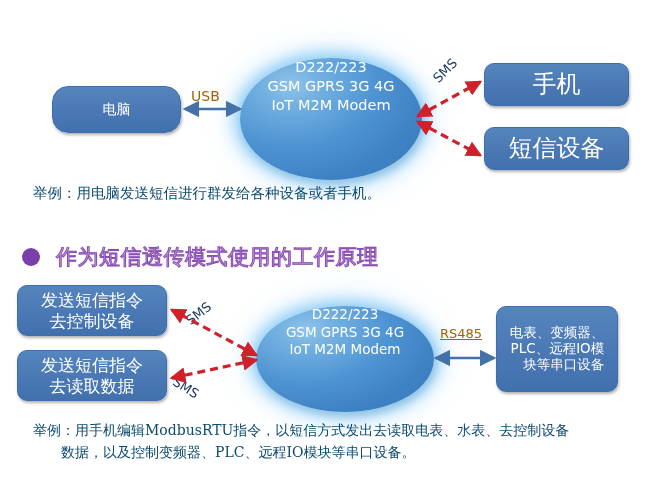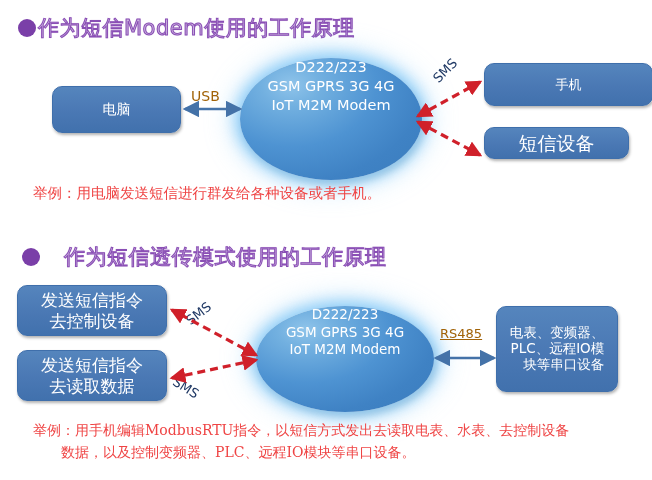--- a/index.html
+++ b/index.html
@@ -41,43 +41,43 @@
     font-weight: 400;
     letter-spacing: 0.5px;
     color: #cdb6e0;
     -webkit-text-stroke: 1px #8a4fb5;
     text-shadow: 0 0 1px #8a4fb5;
     font-family: "DejaVu Sans", sans-serif;
   }
   #heading-1 { left: 18px; top: 14px; }
   #heading-1 .heading-text { margin-left: 2px; }
   #heading-2 { left: 22px; top: 243px; }
-  #heading-2 .heading-text { margin-left: 24px; }
+  #heading-2 .heading-text { margin-left: 16px; }
 
   
   .box {
     position: absolute;
     box-sizing: border-box;
     background: linear-gradient(180deg, #5585bd 0%, #4a78b4 55%, #4171ad 100%);
     border: 1px solid #3f6fab;
     border-radius: 10px;
     box-shadow: 1px 2px 3px rgba(0,0,0,0.30);
     color: #ffffff;
     display: flex;
     align-items: center;
     justify-content: center;
     text-align: center;
     line-height: 1.18;
     font-family: "DejaVu Sans", sans-serif;
   }
   .box span { display: block; }
 
-  #box-computer   { left: 52px;  top: 86px;  width: 129px; height: 47px; font-size: 14px; }
-  #box-phone      { left: 484px; top: 63px;  width: 169px; height: 43px; font-size: 13px; }
-  #box-sms-device { left: 484px; top: 127px; width: 145px; height: 32px; font-size: 19px; }
+  #box-computer   { left: 52px;  top: 86px;  width: 129px; height: 47px; font-size: 14px; border-radius: 16px; }
+  #box-phone      { left: 484px; top: 63px;  width: 145px; height: 43px; font-size: 24px; }
+  #box-sms-device { left: 484px; top: 127px; width: 145px; height: 43px; font-size: 24px; }
 
   #box-send-control { left: 17px;  top: 285px; width: 150px; height: 51px; font-size: 17px; }
   #box-send-read    { left: 17px;  top: 350px; width: 150px; height: 51px; font-size: 17px; }
   #box-serial       { left: 496px; top: 306px; width: 122px; height: 86px; font-size: 13.5px; text-align: right; }
 
   
   .ellipse {
     position: absolute;
     border-radius: 50%;
     background: radial-gradient(ellipse at 28% 22%, #8fc4ea 0%, #72b0e0 16%, #4e93d2 46%, #3f82c4 72%, #3a7cbd 100%);
@@ -118,40 +118,36 @@
     color: #1f3864;
     font-size: 13px;
   }
   #label-sms-1 { left: 430px; top: 75px;  transform: rotate(-45deg); transform-origin: left top; }
   #label-sms-2 { left: 183px; top: 316px; transform: rotate(-38deg); transform-origin: left top; }
   #label-sms-3 { left: 178px; top: 374px; transform: rotate(32deg);  transform-origin: left top; }
 
   
   .caption {
     position: absolute;
-    color: #ef4444;
+    color: #0c4a6e;
     font-family: "DejaVu Serif", serif;
     font-size: 14.5px;
     line-height: 1.55;
     white-space: nowrap;
   }
   #caption-1 { left: 33px; top: 182px; }
   #caption-2 { left: 33px; top: 420px; font-size: 14px; }
   #caption-2 .cap-line { display: block; }
   #caption-2 .cap-line:nth-child(2) { margin-left: 28px; }
 </style>
 </head>
 <body>
 
 <div class="canvas">
 
-  <div class="heading" id="heading-1">
-    <span class="bullet"></span>
-    <span class="heading-text">作为短信Modem使用的工作原理</span>
-  </div>
 
   <div class="box" id="box-computer">
     <span>电脑</span>
   </div>
 
   <div class="ellipse" id="ellipse-1">
     <span class="line">D222/223</span>
     <span class="line">GSM GPRS 3G 4G</span>
     <span class="line">IoT M2M Modem</span>
   </div>

